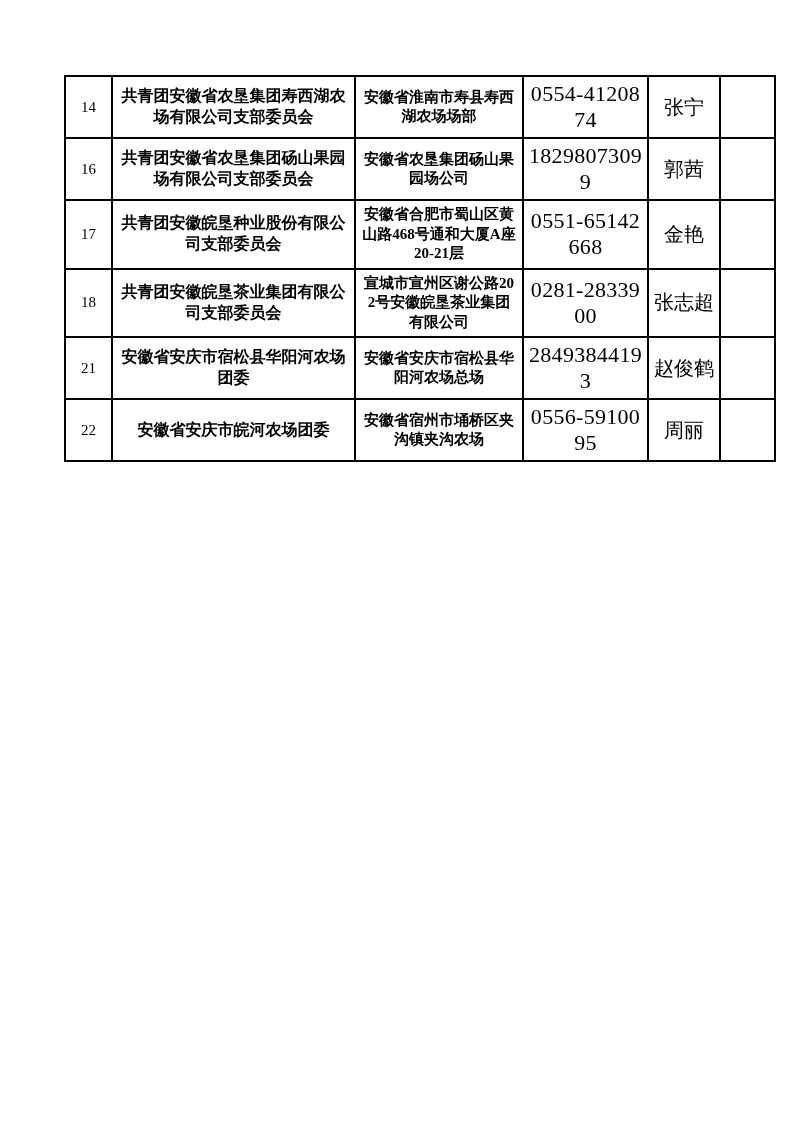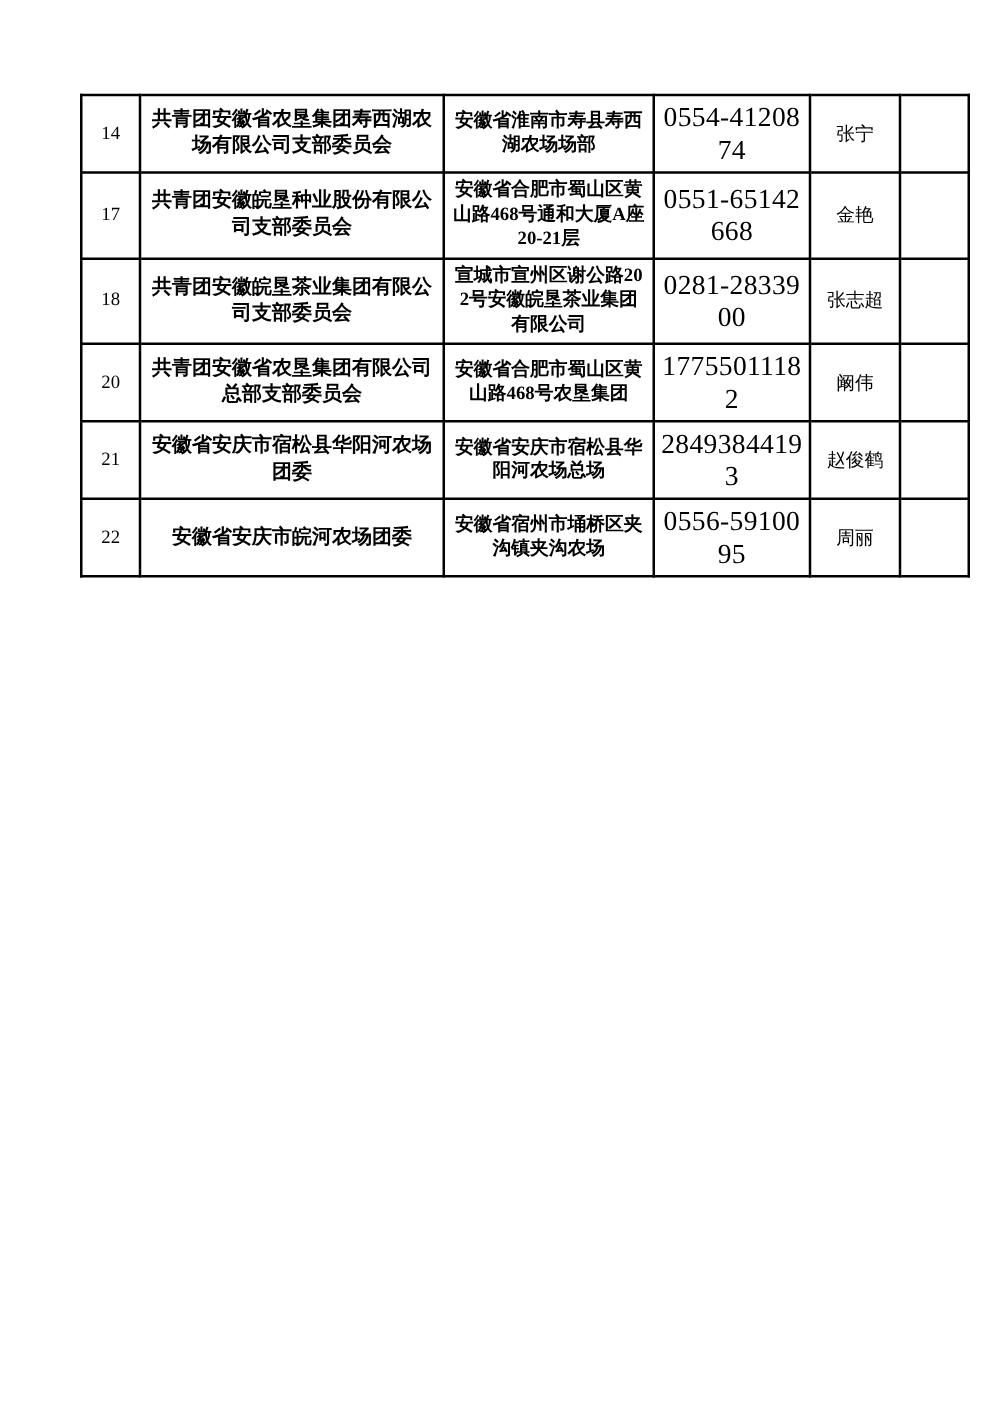--- a/index.html
+++ b/index.html
@@ -59,21 +59,21 @@
     font-weight: bold;
     line-height: 1.3;
     font-family: "Liberation Serif", "DejaVu Serif", serif;
   }
   td.col-phone {
     font-size: 22px;
     font-weight: normal;
     letter-spacing: 0.3px;
   }
   td.col-contact {
-    font-size: 15px;
+    font-size: 20px;
     font-weight: normal;
   }
   td.col-note {
     font-size: 16px;
   }
 </style>
 </head>
 <body>
 
 <div class="page">
@@ -90,41 +90,41 @@
       <tbody id="table-body">
           <tr>
             <td class="col-number">14</td>
             <td class="col-organization">共青团安徽省农垦集团寿西湖农场有限公司支部委员会</td>
             <td class="col-address">安徽省淮南市寿县寿西湖农场场部</td>
             <td class="col-phone">0554-4120874</td>
             <td class="col-contact">张宁</td>
             <td class="col-note"></td>
           </tr>
           <tr>
+            <td class="col-number">16</td>
+            <td class="col-organization">共青团安徽省农垦集团砀山果园场有限公司支部委员会</td>
+            <td class="col-address">安徽省农垦集团砀山果园场公司</td>
+            <td class="col-phone">18298073099</td>
+            <td class="col-contact">郭茜</td>
+            <td class="col-note"></td>
+          </tr>
+          <tr>
             <td class="col-number">17</td>
             <td class="col-organization">共青团安徽皖垦种业股份有限公司支部委员会</td>
             <td class="col-address">安徽省合肥市蜀山区黄山路468号通和大厦A座20-21层</td>
             <td class="col-phone">0551-65142668</td>
             <td class="col-contact">金艳</td>
             <td class="col-note"></td>
           </tr>
           <tr>
             <td class="col-number">18</td>
             <td class="col-organization">共青团安徽皖垦茶业集团有限公司支部委员会</td>
             <td class="col-address">宣城市宣州区谢公路202号安徽皖垦茶业集团有限公司</td>
             <td class="col-phone">0281-2833900</td>
             <td class="col-contact">张志超</td>
-            <td class="col-note"></td>
-          </tr>
-          <tr>
-            <td class="col-number">20</td>
-            <td class="col-organization">共青团安徽省农垦集团有限公司总部支部委员会</td>
-            <td class="col-address">安徽省合肥市蜀山区黄山路468号农垦集团</td>
-            <td class="col-phone">17755011182</td>
-            <td class="col-contact">阚伟</td>
             <td class="col-note"></td>
           </tr>
           <tr>
             <td class="col-number">21</td>
             <td class="col-organization">安徽省安庆市宿松县华阳河农场团委</td>
             <td class="col-address">安徽省安庆市宿松县华阳河农场总场</td>
             <td class="col-phone">28493844193</td>
             <td class="col-contact">赵俊鹤</td>
             <td class="col-note"></td>
           </tr>

